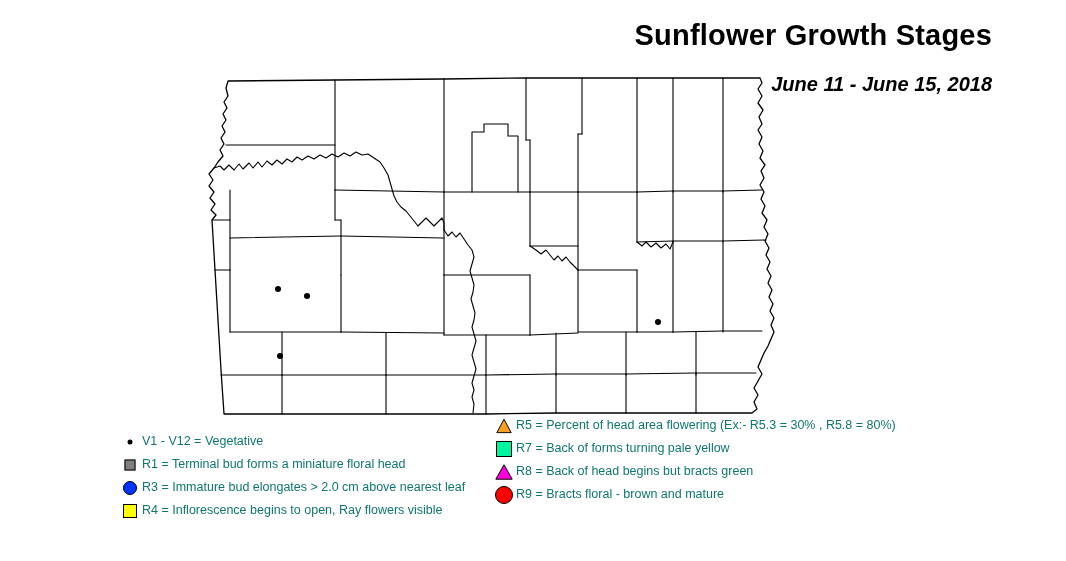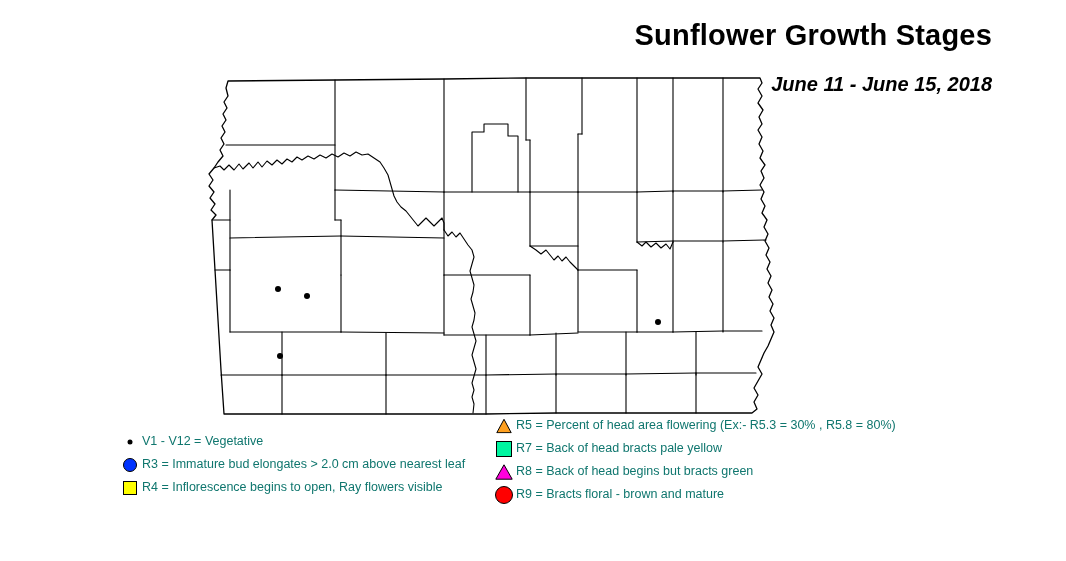--- a/index.html
+++ b/index.html
@@ -270,20 +270,26 @@
 
 <div id="legend-left" class="legend-col">
 
   <div class="legend-row">
     <span class="legend-marker">
       <span class="glyph m-dot" style="width:5px;height:5px;background:#000000;"></span>
     </span>
     <span class="legend-label">V1 - V12 = Vegetative</span>
   </div>
 
+  <div class="legend-row">
+    <span class="legend-marker">
+      <span class="glyph m-square" style="width:11px;height:11px;background:#808080;"></span>
+    </span>
+    <span class="legend-label">R1 = Terminal bud forms a miniature floral head</span>
+  </div>
 
 
   <div class="legend-row">
     <span class="legend-marker">
       <span class="glyph m-circle" style="width:14px;height:14px;background:#0033ff;"></span>
     </span>
     <span class="legend-label">R3 = Immature bud elongates &gt; 2.0 cm above nearest leaf</span>
   </div>
 
   <div class="legend-row">
@@ -306,21 +312,21 @@
       </span>
     </span>
     <span class="legend-label">R5 = Percent of head area flowering (Ex:- R5.3 = 30% , R5.8 = 80%)</span>
   </div>
 
 
   <div class="legend-row">
     <span class="legend-marker">
       <span class="glyph m-square" style="width:16px;height:16px;background:#00f5a0;"></span>
     </span>
-    <span class="legend-label">R7 = Back of head bracts pale yellow</span>
+    <span class="legend-label">R7 = Back of forms turning pale yellow</span>
   </div>
 
   <div class="legend-row">
     <span class="legend-marker">
       <span class="glyph tri-wrap">
         <svg width="18" height="16" viewBox="0 0 18 16">
           <polygon points="9,0.8 17.2,15.2 0.8,15.2" fill="#ff00dd" stroke="#000000" stroke-width="1"></polygon>
         </svg>
       </span>
     </span>

